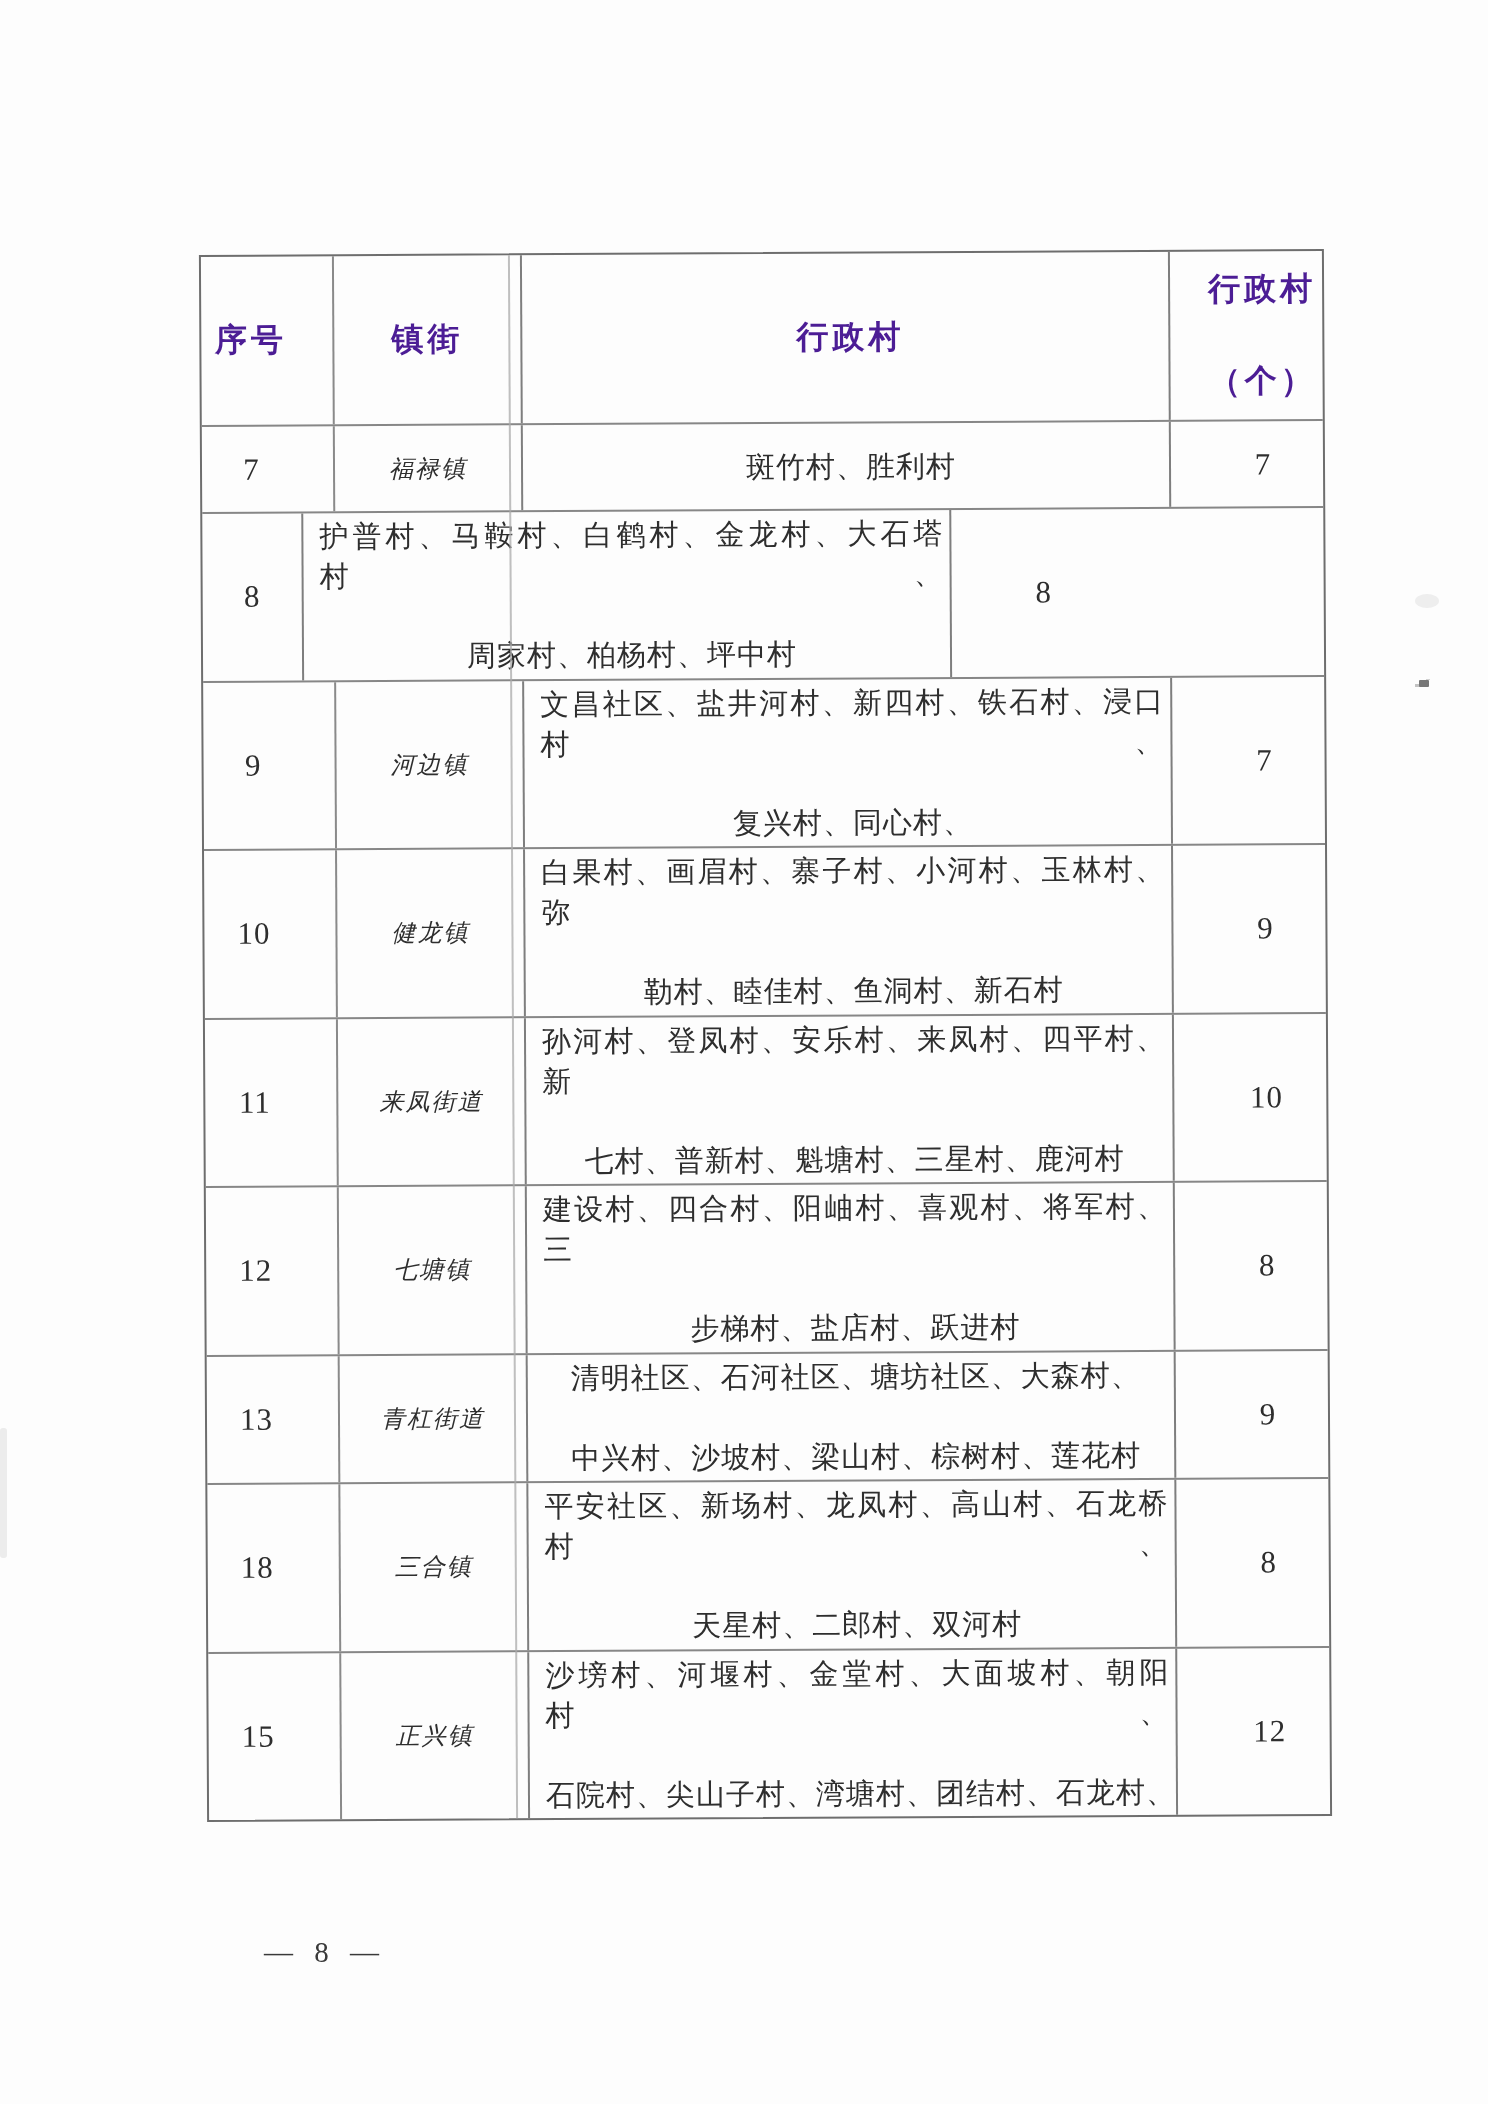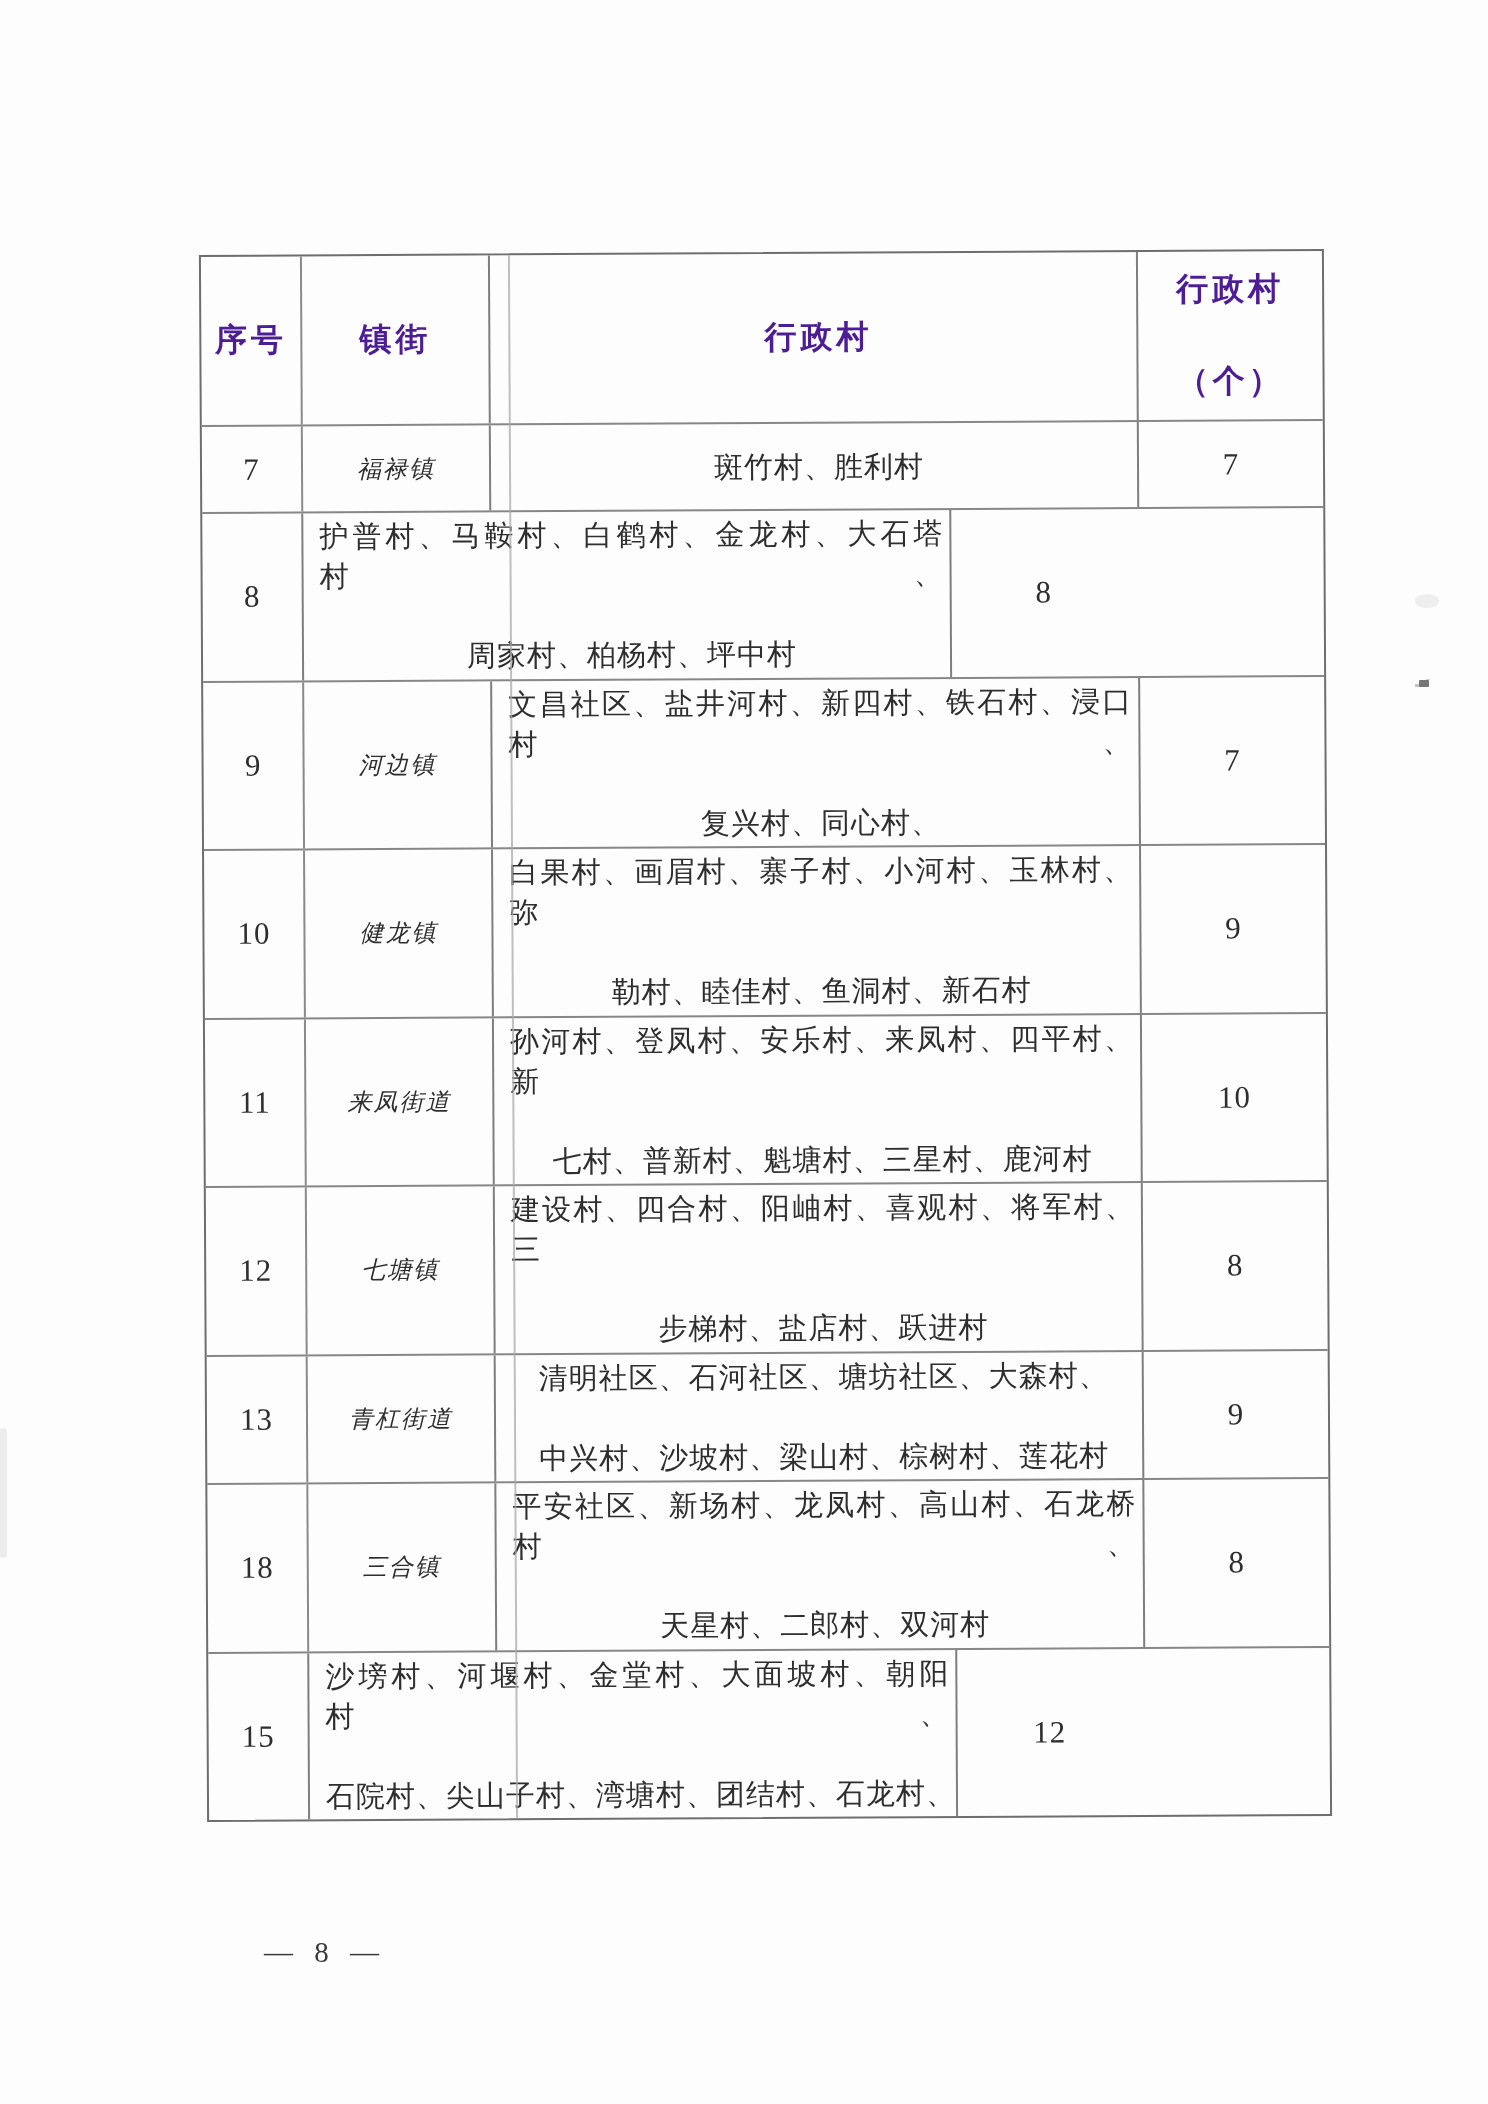--- a/index.html
+++ b/index.html
@@ -57,21 +57,21 @@
   .t-row.short { flex: 0 0 85px; }
 
   .cell {
     box-sizing: border-box;
     display: flex;
     align-items: center;
     justify-content: center;
     overflow: hidden;
   }
   .c-no    { flex: 0 0 99px;  }
-  .c-town  { flex: 0 0 188px; border-left: 2px solid #8a8a8a; }
+  .c-town  { flex: 0 0 188px; border-left: 2px solid #8a8a8a; margin-left: 32px; }
   .c-vill  { flex: 0 0 648px; border-left: 2px solid #7e7e7e;
              flex-direction: column; align-items: stretch;
              justify-content: center; gap: 40px;
              padding: 0 6px 0 16px; }
   .c-count { flex: 0 0 186px; border-left: 2px solid #7e7e7e; }
 
   .h-label {
     font-size: 32px;
     font-weight: 600;
     letter-spacing: 4px;
@@ -284,20 +284,23 @@
           </div>
     <div class="cell c-count">
       <span class="count-text">8</span>
     </div>
   </div>
 
   <div class="t-row">
     <div class="cell c-no">
       <span class="no-text">15</span>
     </div>
+    <div class="cell c-town">
+      <span class="town-text">正兴镇</span>
+    </div>
     <div class="cell c-vill">
             <div class="v-line justify">沙塝村、河堰村、金堂村、大面坡村、朝阳村、</div>
             <div class="v-line">石院村、尖山子村、湾塘村、团结村、石龙村、</div>
           </div>
     <div class="cell c-count">
       <span class="count-text">12</span>
     </div>
   </div>
 </div>
 

